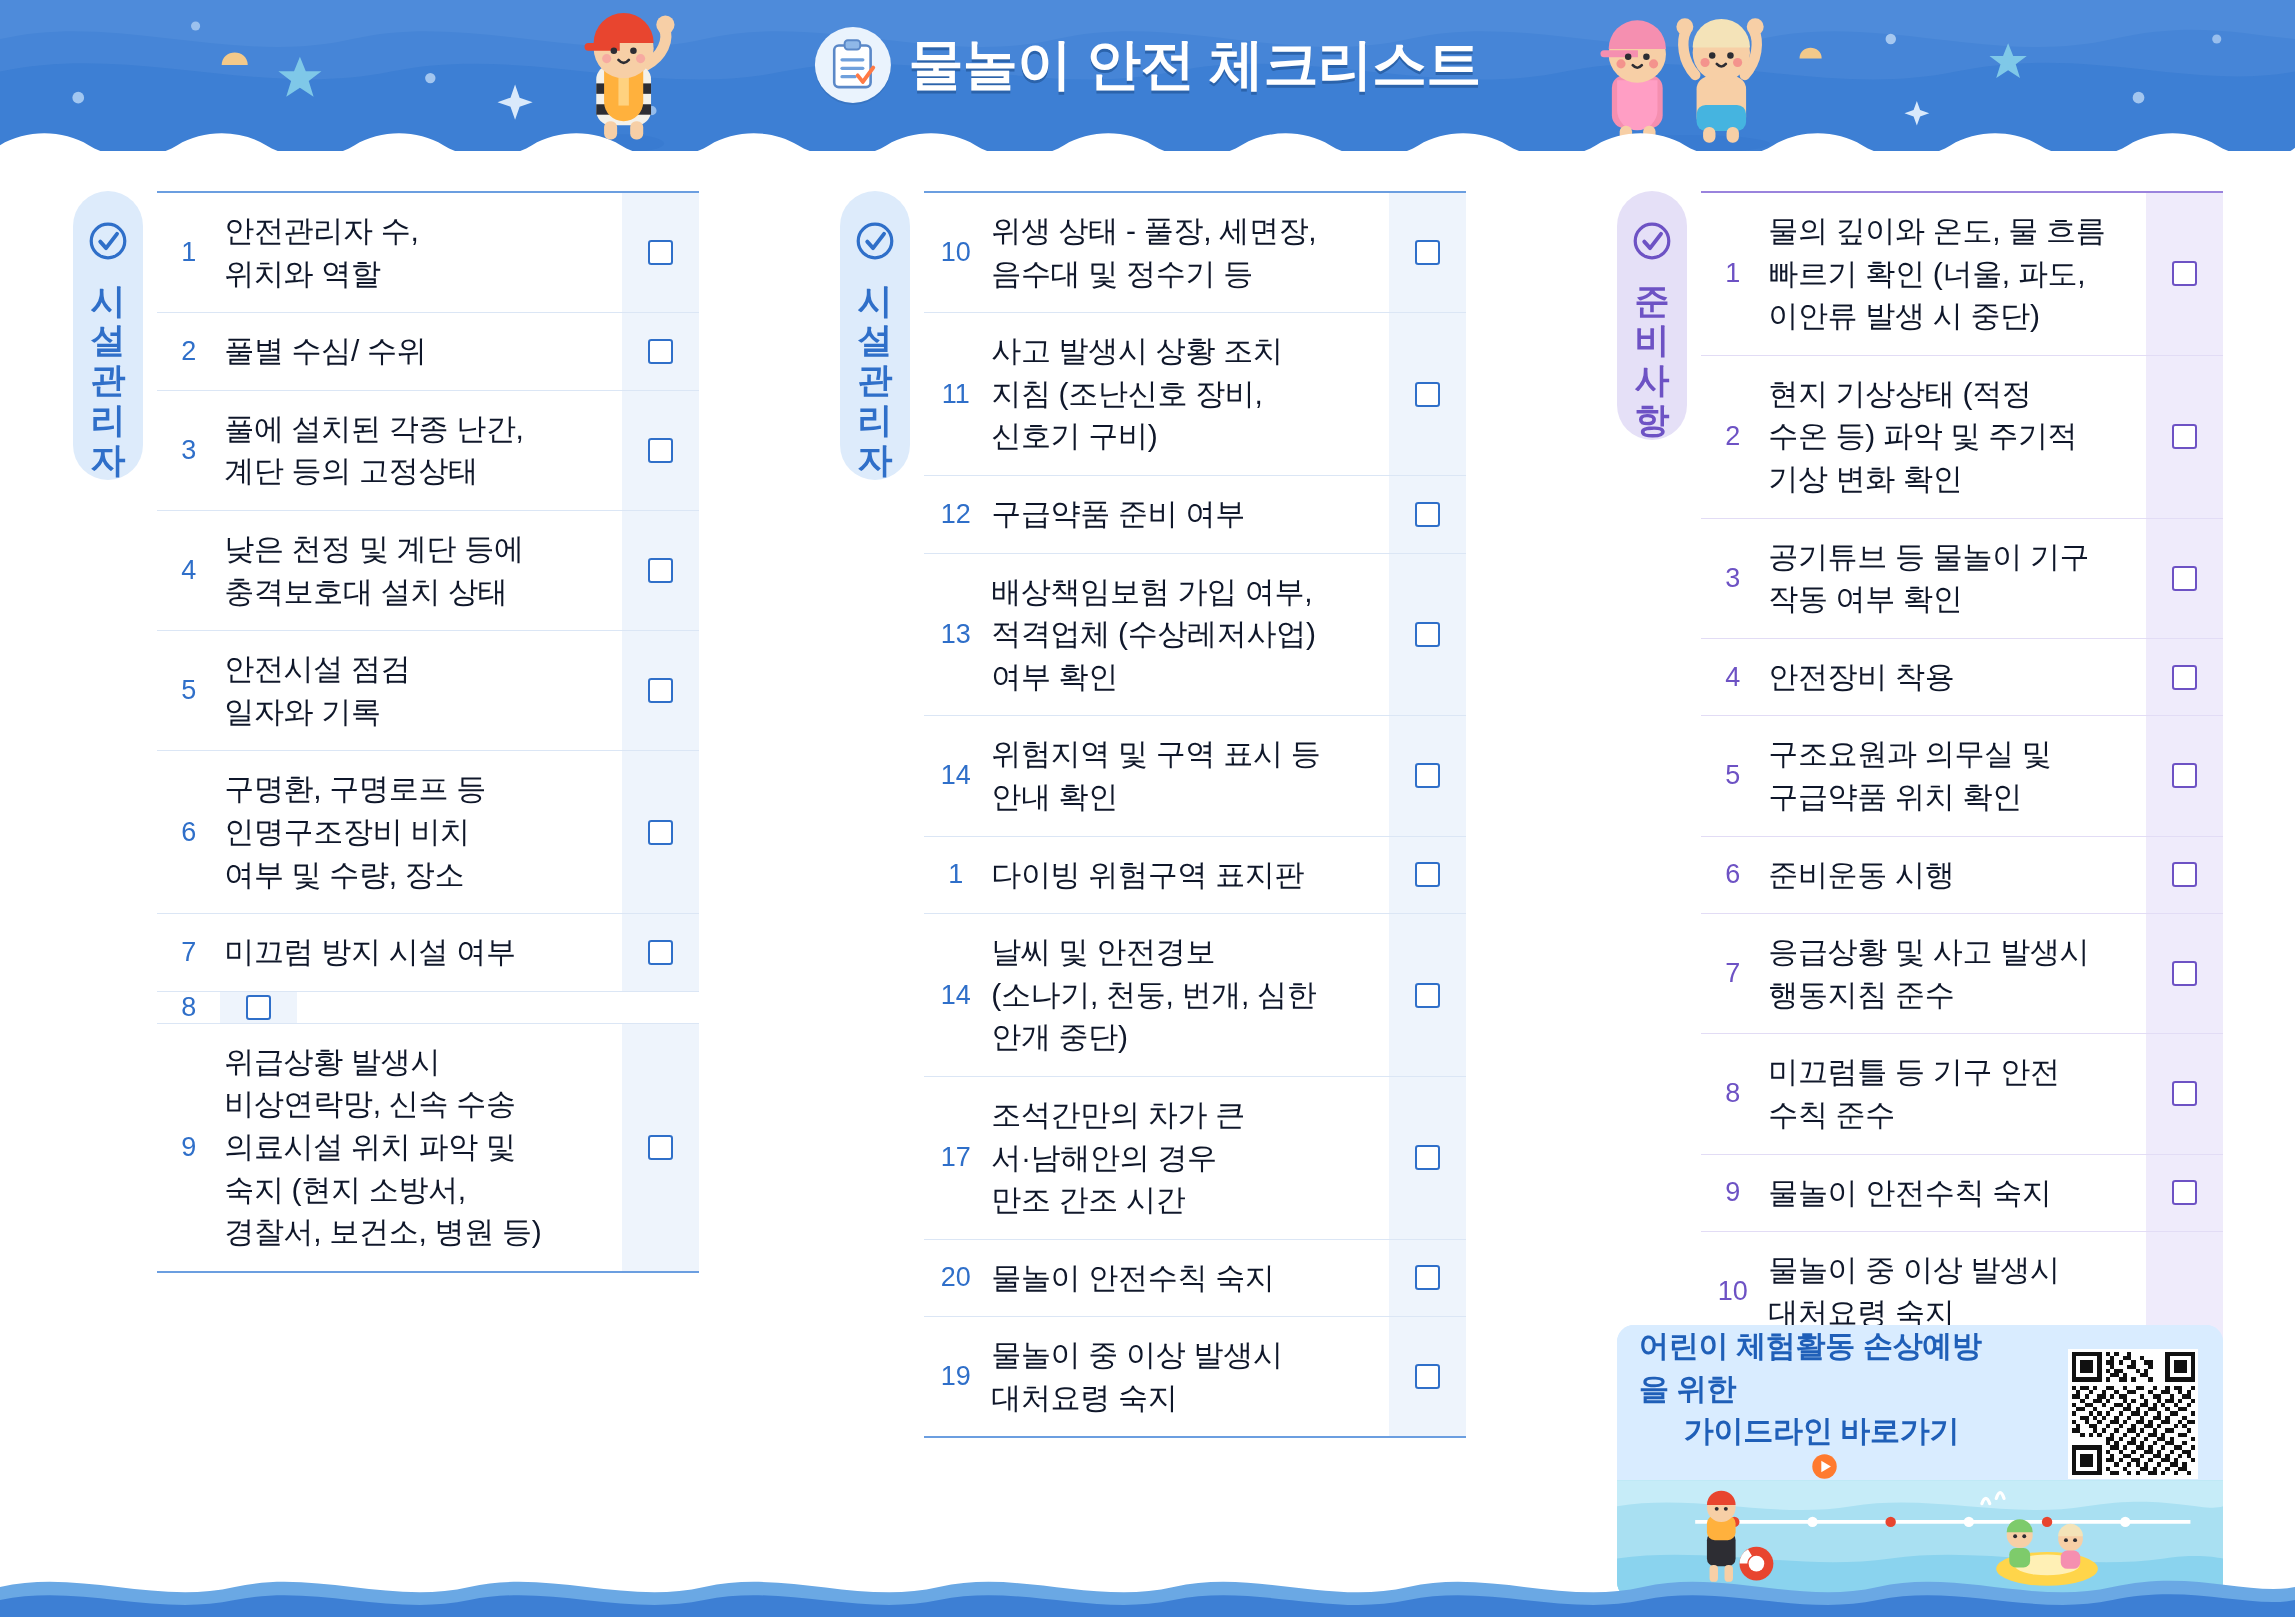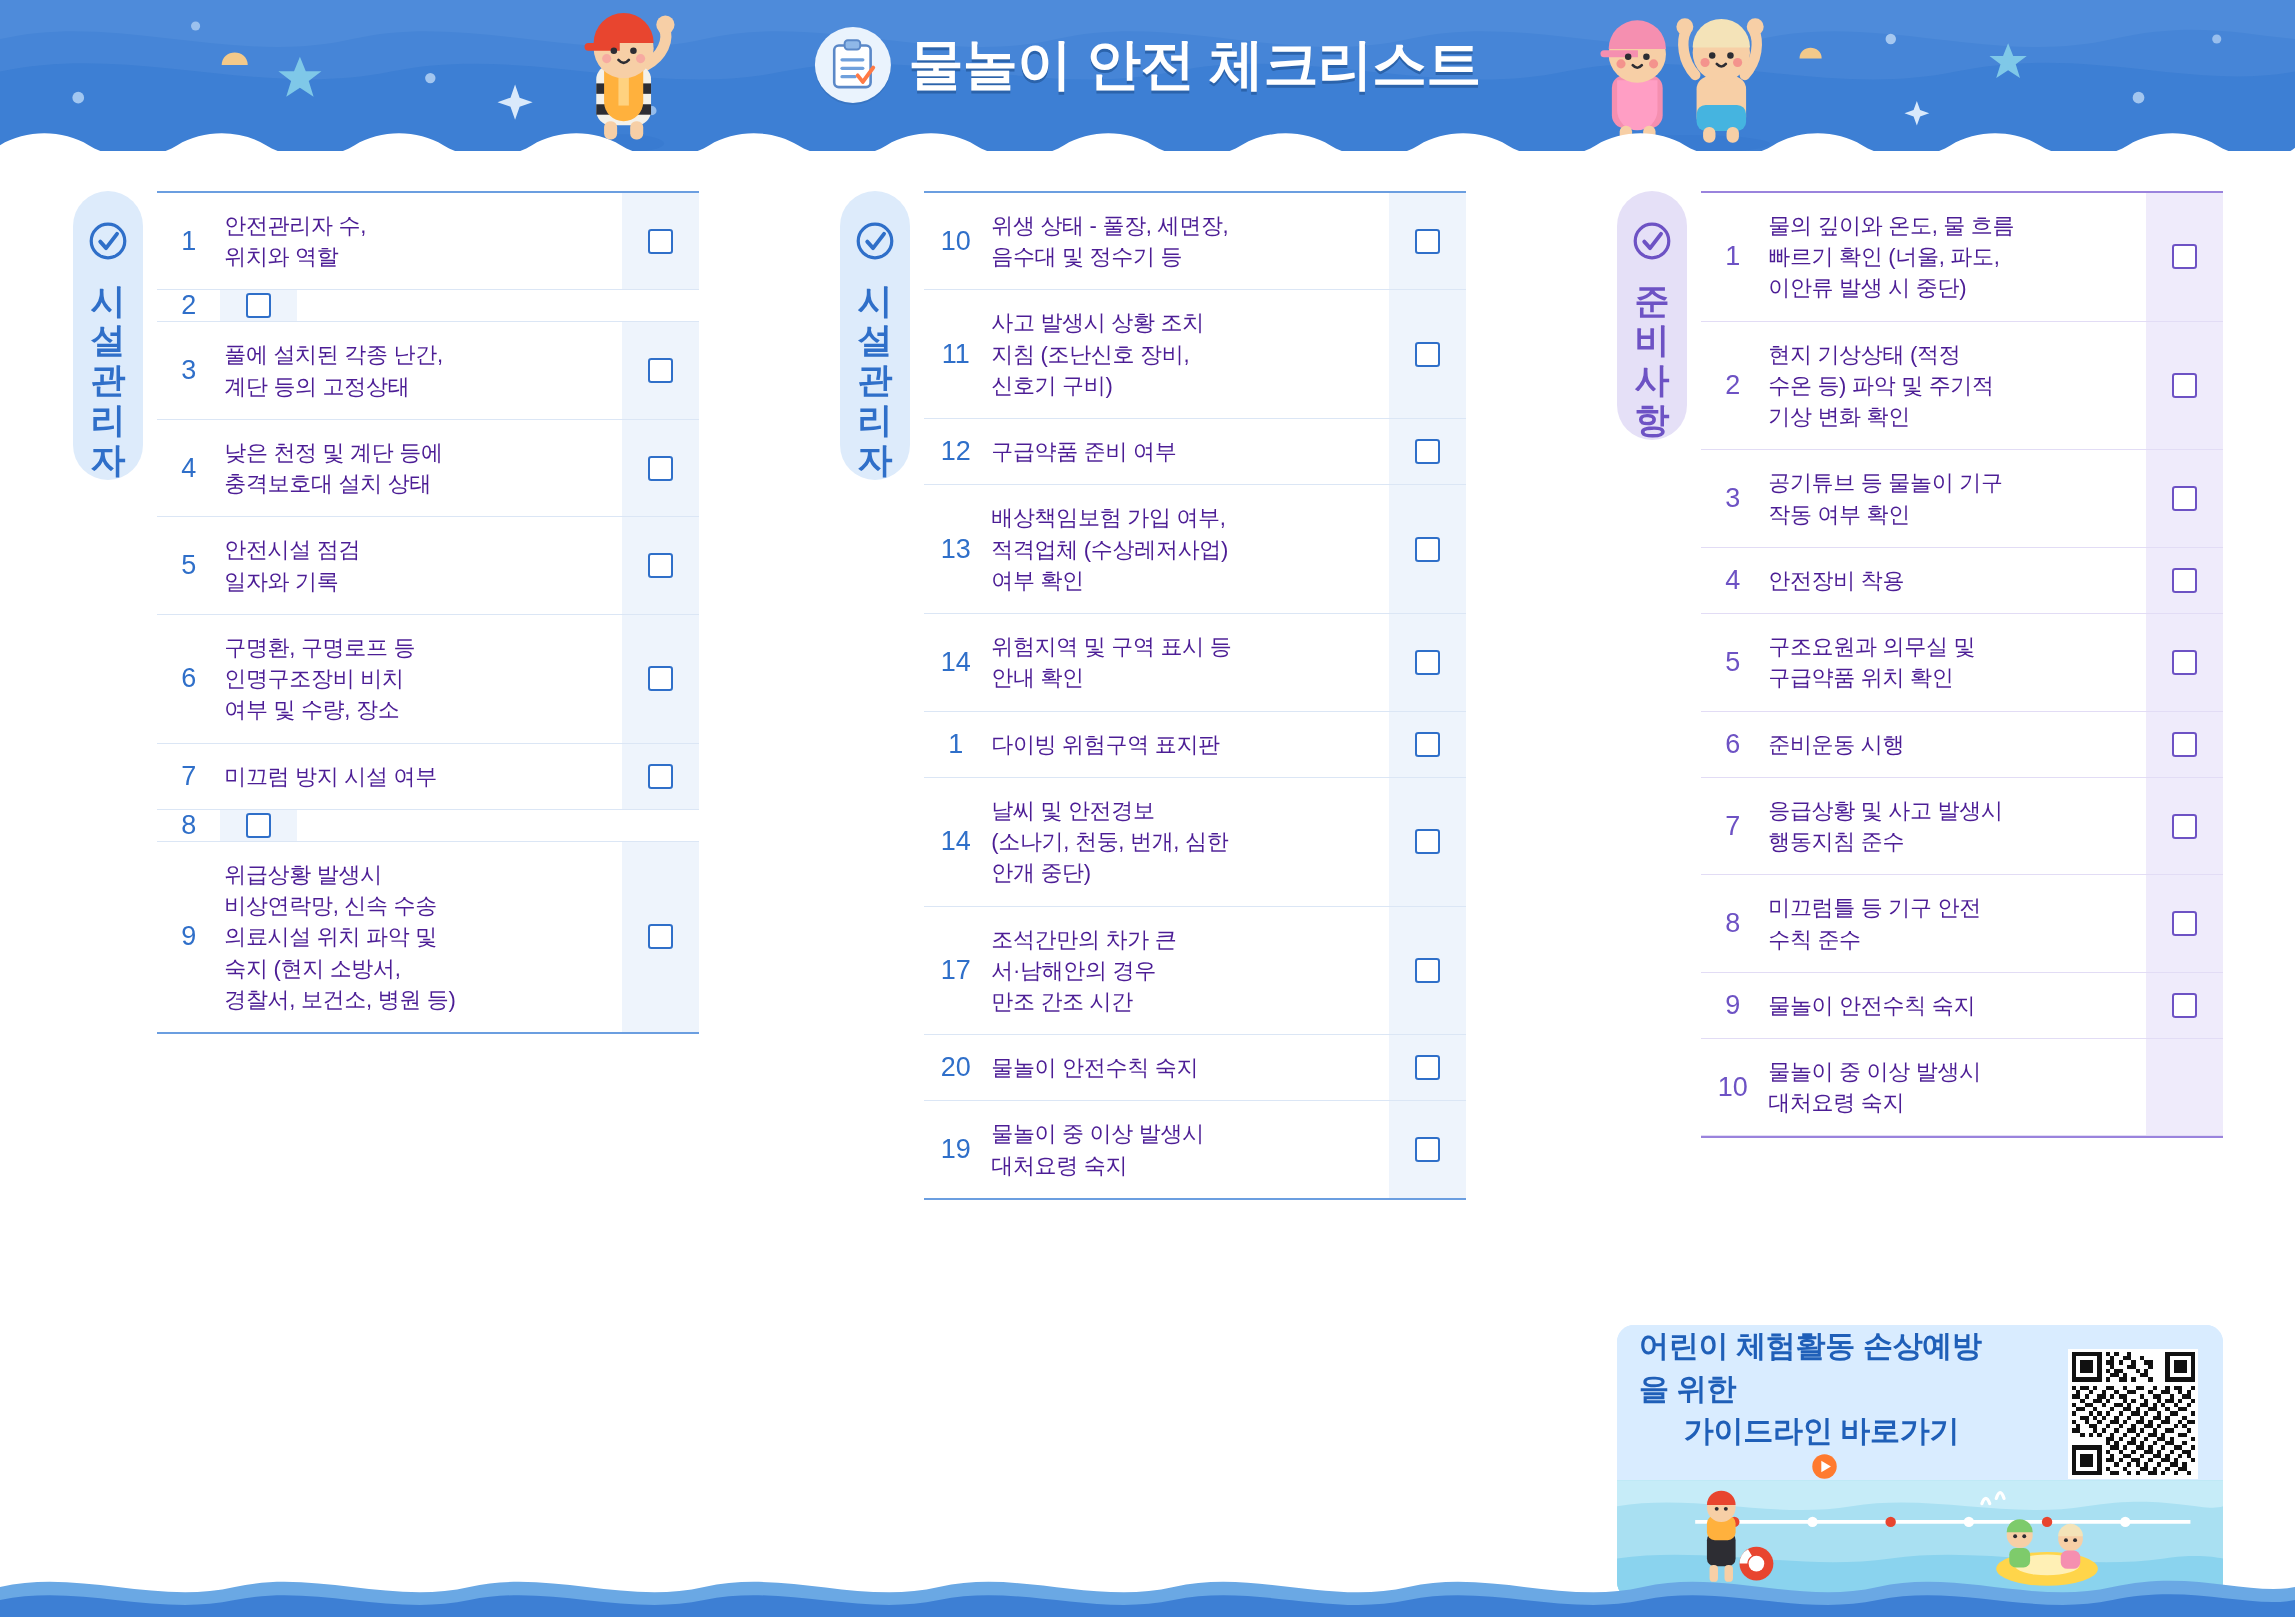--- a/index.html
+++ b/index.html
@@ -133,23 +133,23 @@
     display: flex; align-items: center; justify-content: center;
     font-size: 27px;
     color: #2f6fc9;
     font-weight: normal;
   }
   .tbl.purple .rnum { color: #6d52c4; }
 
   .rtext {
     flex: 1;
     display: flex; align-items: center;
-    font-size: 22px;
+    font-size: 30px;
     line-height: 1.42;
-    color: #4c1d95;
+    color: #0f172a;
     padding: 17px 11.7px 17px 3.9px;
     letter-spacing: -0.3px;
   }
   .rchk {
     width: 77px;
     flex: none;
     background: #eef4fc;
     display: flex; align-items: center; justify-content: center;
   }
   .tbl.purple .rchk { background: #efebfb; }
@@ -346,20 +346,21 @@
       <div class="tbl">
         <div class="row">
           <div class="rnum">1</div>
           <div class="rtext">안전관리자 수,<br>위치와 역할</div>
           <div class="rchk">
               <div class="cbox"></div>
             </div>
         </div>
         <div class="row">
           <div class="rnum">2</div>
+          <div class="rtext">풀별 수심/ 수위</div>
           <div class="rchk">
               <div class="cbox"></div>
             </div>
         </div>
         <div class="row">
           <div class="rnum">3</div>
           <div class="rtext">풀에 설치된 각종 난간,<br>계단 등의 고정상태</div>
           <div class="rchk">
               <div class="cbox"></div>
             </div>

